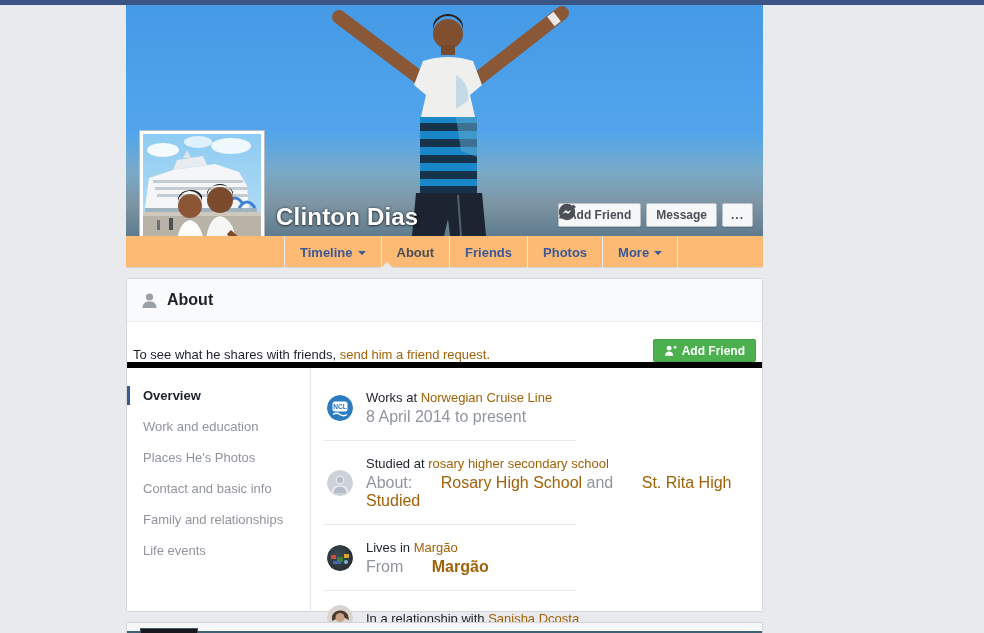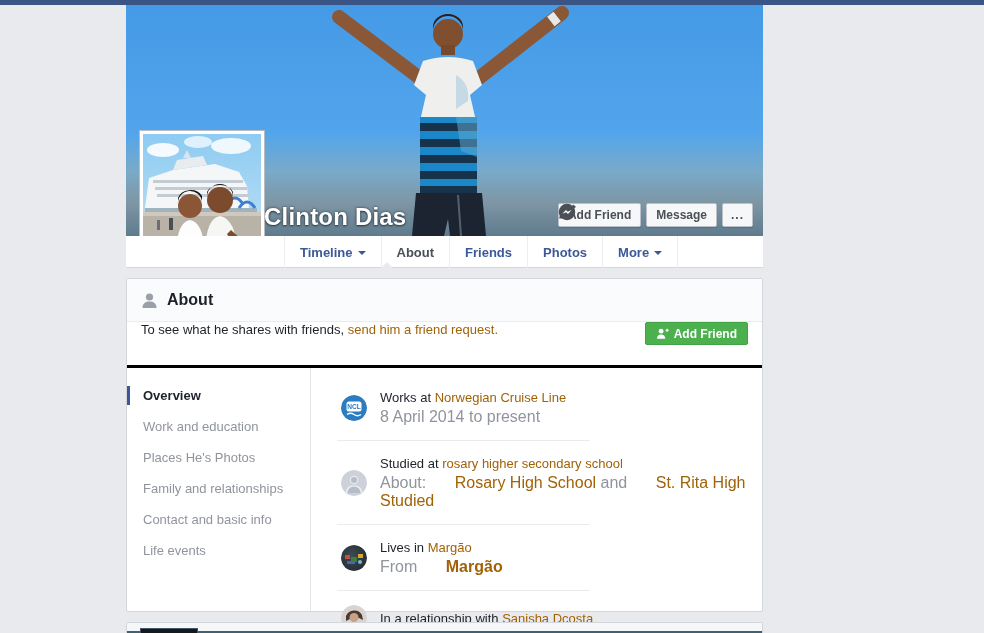--- a/index.html
+++ b/index.html
@@ -9,21 +9,21 @@
     font-family:"Liberation Sans", sans-serif;
     position:relative;
     color:#1d2129;
   }
   .topbar { position:absolute; left:0; top:0; width:984px; height:5px; background:#3b5486; }
 
   
   .cover { position:absolute; left:126px; top:5px; width:637px; height:231px; overflow:hidden; background:#4aa0e8; }
   .cover svg { position:absolute; left:0; top:0; }
   .profile-name {
-    position:absolute; left:138px; bottom:5px;
+    position:absolute; left:150px; bottom:5px;
     font-size:24px; font-weight:bold; color:#fff;
     text-shadow:0 0 3px rgba(0,0,0,.55), 0 1px 2px rgba(0,0,0,.45);
     letter-spacing:.2px;
   }
   .cover-actions { position:absolute; right:10px; bottom:9px; display:flex; gap:5px; }
   .cover-btn {
     height:24px; display:flex; align-items:center; gap:5px;
     background:#f6f7f9; border:1px solid #bdc1c9; border-radius:2px;
     padding:0 9px; font-size:12px; font-weight:bold; color:#4b4f56; cursor:pointer;
     box-shadow:0 1px 1px rgba(0,0,0,.15);
@@ -33,21 +33,21 @@
   
   .profile-pic {
     position:absolute; left:139px; top:130px; width:126px; height:128px;
     background:#fff; border:1px solid #b8bcc2; padding:3px;
   }
   .profile-pic svg { display:block; }
 
   
   .tabbar {
     position:absolute; left:126px; top:236px; width:637px; height:32px;
-    background:#ffffff; border-bottom:1px solid #d3d6db;
+    background:#fdba74; border-bottom:1px solid #d3d6db;
   }
   .tabs { position:absolute; left:158px; top:0; height:32px; display:flex; }
   .tab {
     display:flex; align-items:center; gap:5px; padding:0 15px;
     font-size:13px; font-weight:bold; color:#3b5998; cursor:pointer;
     border-right:1px solid #ebedf0; height:32px;
   }
   .tab:first-child { border-left:1px solid #ebedf0; }
   .tab.active { color:#4b4f56; cursor:default; }
   .caret { width:0; height:0; border-left:4px solid transparent; border-right:4px solid transparent; border-top:4px solid #3b5998; margin-top:2px; }
@@ -60,32 +60,32 @@
   .about-panel {
     position:absolute; left:126px; top:278px; width:637px; height:334px;
     background:#fff; border:1px solid #d3d6db; border-radius:2px;
   }
   .about-header {
     height:43px; border-bottom:1px solid #e9ebee; display:flex; align-items:center; padding-left:14px; gap:9px;
     background:#fafbfc;
   }
   .about-title { font-size:16px; font-weight:bold; color:#1d2129; }
   .friend-row {
-    height:46px; border-bottom:3px solid #000000; display:flex; align-items:flex-start;
-    padding:0 14px; font-size:13px; color:#1d2129;
+    height:46px; border-bottom:6px solid #000000; display:flex; align-items:flex-end;
+    padding:0 6px; font-size:13px; color:#1d2129;
   }
   .friend-row .spacer { flex:1; }
   a.fb-link { color:#a16207; text-decoration:none; cursor:pointer; }
   .btn-green {
     height:23px; display:flex; align-items:center; gap:5px;
     background:#4cb04f; border:1px solid #41a344; border-radius:2px;
     padding:0 10px; font-size:12px; font-weight:bold; color:#fff; cursor:pointer;
   }
 
-  .about-body { display:flex; height:243px;gap:14px; }
+  .about-body { display:flex; height:243px; }
   .about-nav { width:184px; border-right:1px solid #e5e6e9; padding-top:12px; }
   .nav-item {
     position:relative; padding:8px 0 8px 16px; font-size:13px; color:#90949c; cursor:pointer;
   }
   .nav-item.active { color:#1d2129; font-weight:bold; }
   .nav-item.active::before {
     content:""; position:absolute; left:0; top:6px; bottom:6px; width:3px; background:#3b5998;
   }
   .about-content { flex:1; padding-top:6px; }
   .detail-row { position:relative; display:flex; align-items:center; padding:15px 0 14px 16px; }
@@ -268,22 +268,22 @@
       <span>Add Friend</span>
     </button>
   </div>
 
   <div class="about-body">
 
     <div class="about-nav">
       <div class="nav-item active">Overview</div>
       <div class="nav-item">Work and education</div>
       <div class="nav-item">Places He's Photos</div>
+      <div class="nav-item">Contact and basic info</div>
       <div class="nav-item">Family and relationships</div>
-      <div class="nav-item">Contact and basic info</div>
       <div class="nav-item">Life events</div>
     </div>
 
     <div class="about-content">
 
       <div class="detail-row">
         <div class="avatar">
           <svg width="26" height="26" viewBox="0 0 26 26">
             <circle cx="13" cy="13" r="13" fill="#2b7cc0"></circle>
             <rect x="5.5" y="6.5" width="15" height="10" rx="2.5" fill="#ffffff"></rect>

